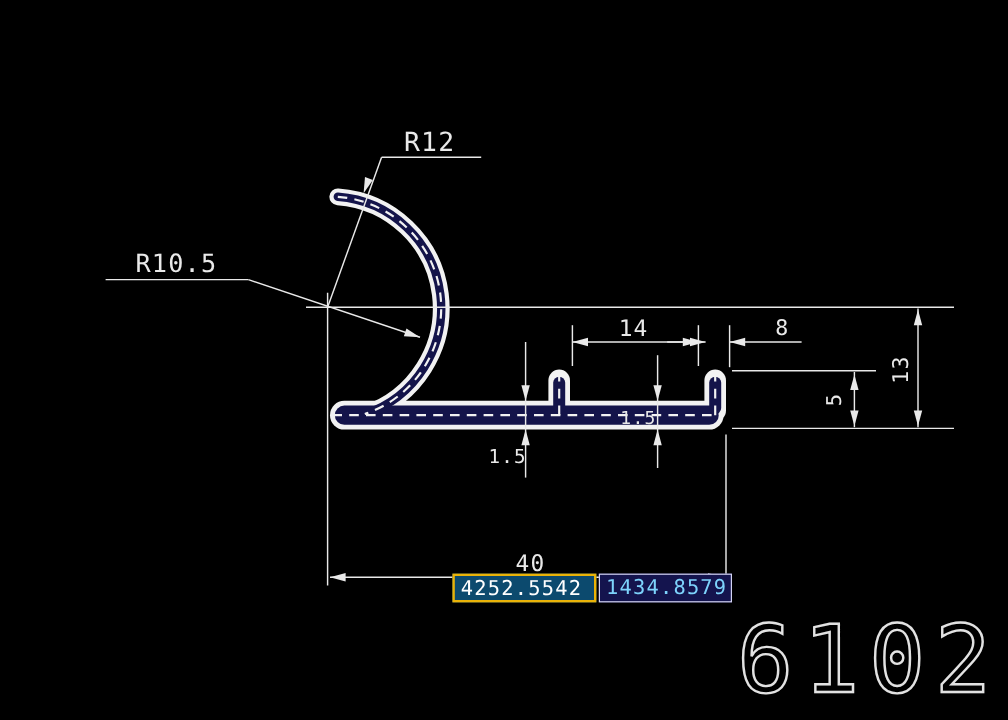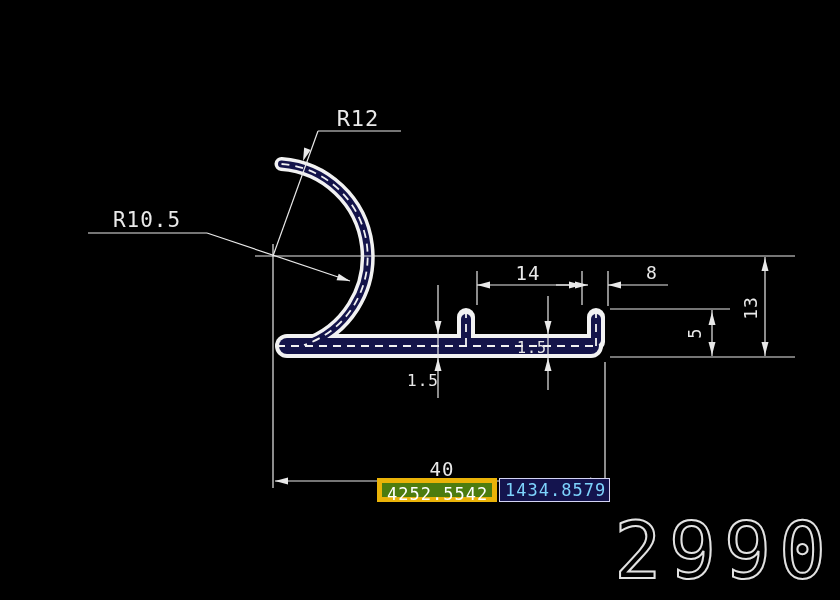--- a/index.html
+++ b/index.html
@@ -2,21 +2,21 @@
 <html><head>
 <meta charset="utf-8">
 <style>
   html,body{margin:0;padding:0;background:#000;}
   #stage{position:relative;width:840px;height:600px;background:#000;overflow:hidden;
          font-family:"DejaVu Sans Mono", monospace;}
   #cad-svg{position:absolute;left:0;top:0;}
   .dimtext{fill:#e9e9e9;font-family:"DejaVu Sans Mono", monospace;letter-spacing:1px;}
   .coordbox{position:absolute;top:478px;height:24px;box-sizing:border-box;
             font-size:17px;line-height:23px;padding-left:5px;letter-spacing:1px;}
-  .coordbox.active{left:377px;width:120px;background:#4d7c0f;color:#ffffff;border:5px solid #eab308;}
+  .coordbox.active{left:377px;width:120px;background:#0c4a6e;color:#ffffff;border:2px solid #eab308;}
   .coordbox.idle{left:499px;width:111px;background:#14144e;color:#7dd3fc;border:1px solid #d4d4f4;}
   .bignum{position:absolute;right:6px;bottom:4px;font-size:78px;letter-spacing:8px;
           font-family:"DejaVu Sans Mono", monospace;
           color:#e2e2e2;-webkit-text-fill-color:transparent;-webkit-text-stroke:2px #e2e2e2;}
 </style>
 </head>
 <body>
 
 <div id="stage">
 
@@ -107,14 +107,14 @@
     <text class="dimtext" transform="translate(701,333) rotate(-90)" font-size="17" text-anchor="middle">5</text>
     <text class="dimtext" x="423" y="386" font-size="16" text-anchor="middle">1.5</text>
     <text class="dimtext" x="532" y="353" font-size="15" text-anchor="middle">1.5</text>
     <text class="dimtext" x="442" y="476" font-size="19" text-anchor="middle">40</text>
   </g>
 </svg>
 
   <div class="coordbox active">4252.5542</div>
   <div class="coordbox idle">1434.8579</div>
 
-  <div class="bignum">2990</div>
+  <div class="bignum">6102</div>
 </div>
 
 </body></html>

